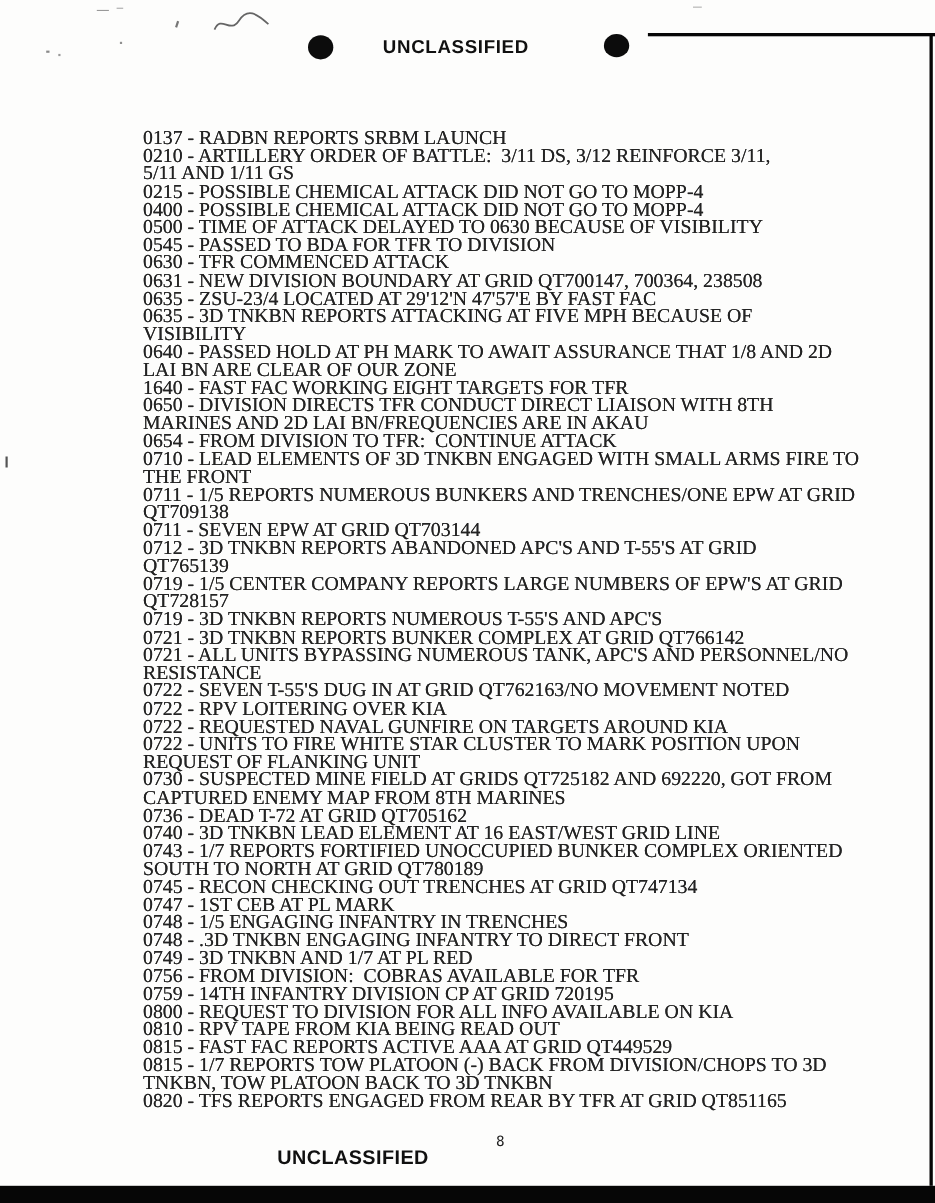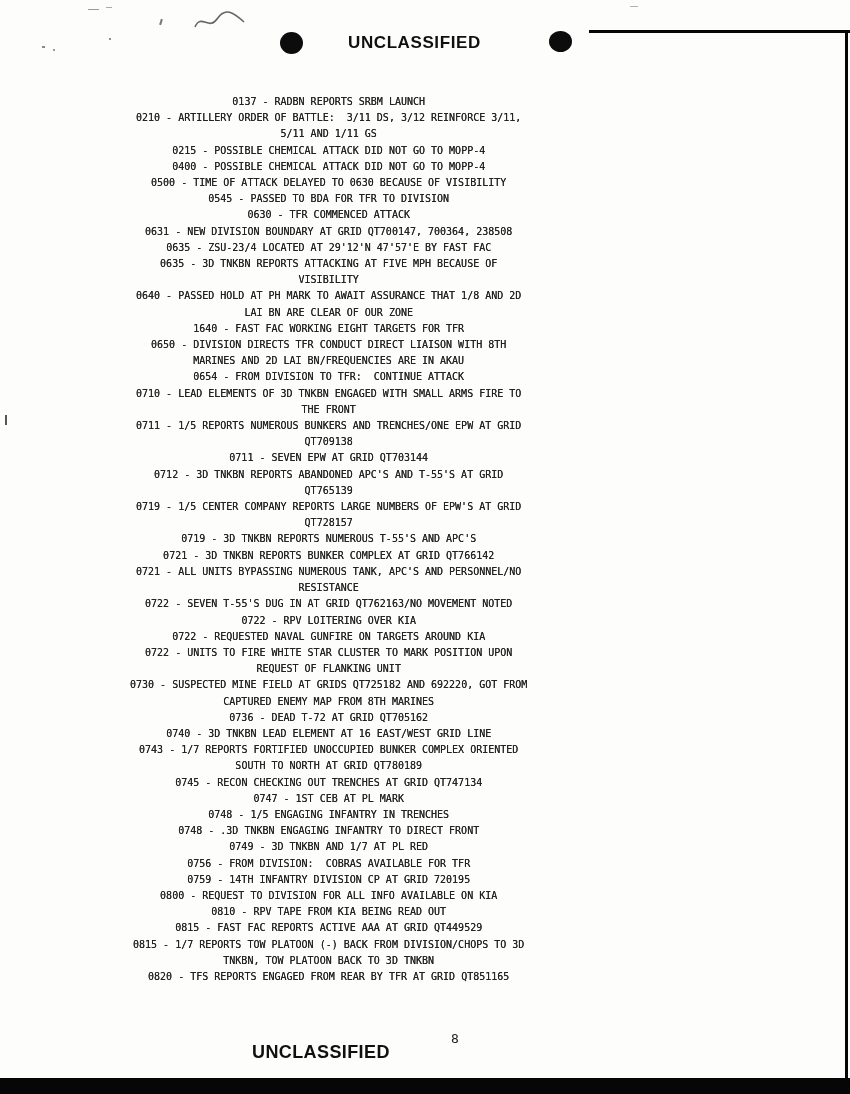--- a/index.html
+++ b/index.html
@@ -4,33 +4,33 @@
 <style>
   * { margin: 0; padding: 0; box-sizing: border-box; }
   html, body { background: #ffffff; }
   .page {
     position: relative;
     width: 850px;
     height: 1094px;
     background: #fdfdfc;
     overflow: hidden;
     font-family: "DejaVu Sans Mono", monospace;
-    text-align: center;
   }
   
   .log {
     position: absolute;
     left: 130px;
-    top: 94px;
-    font-size: 10px;
+    top: 117px;
+    font-size: 18px;
     line-height: 16.2px;
     letter-spacing: 0px;
     color: #232323;
     white-space: pre;
     text-shadow: 0 0 0.5px rgba(25,25,25,0.85);
+    font-family: Liberation Serif, serif;
   }
   
   .classification {
     position: absolute;
     font-family: "Liberation Sans", sans-serif;
     font-weight: bold;
     color: #101010;
   }
   .header-classification { left: 348px; top: 33px; font-size: 17px; letter-spacing: 0.6px; }
   .footer-classification { left: 252px; top: 1042px; font-size: 18px; letter-spacing: 0.4px; }

